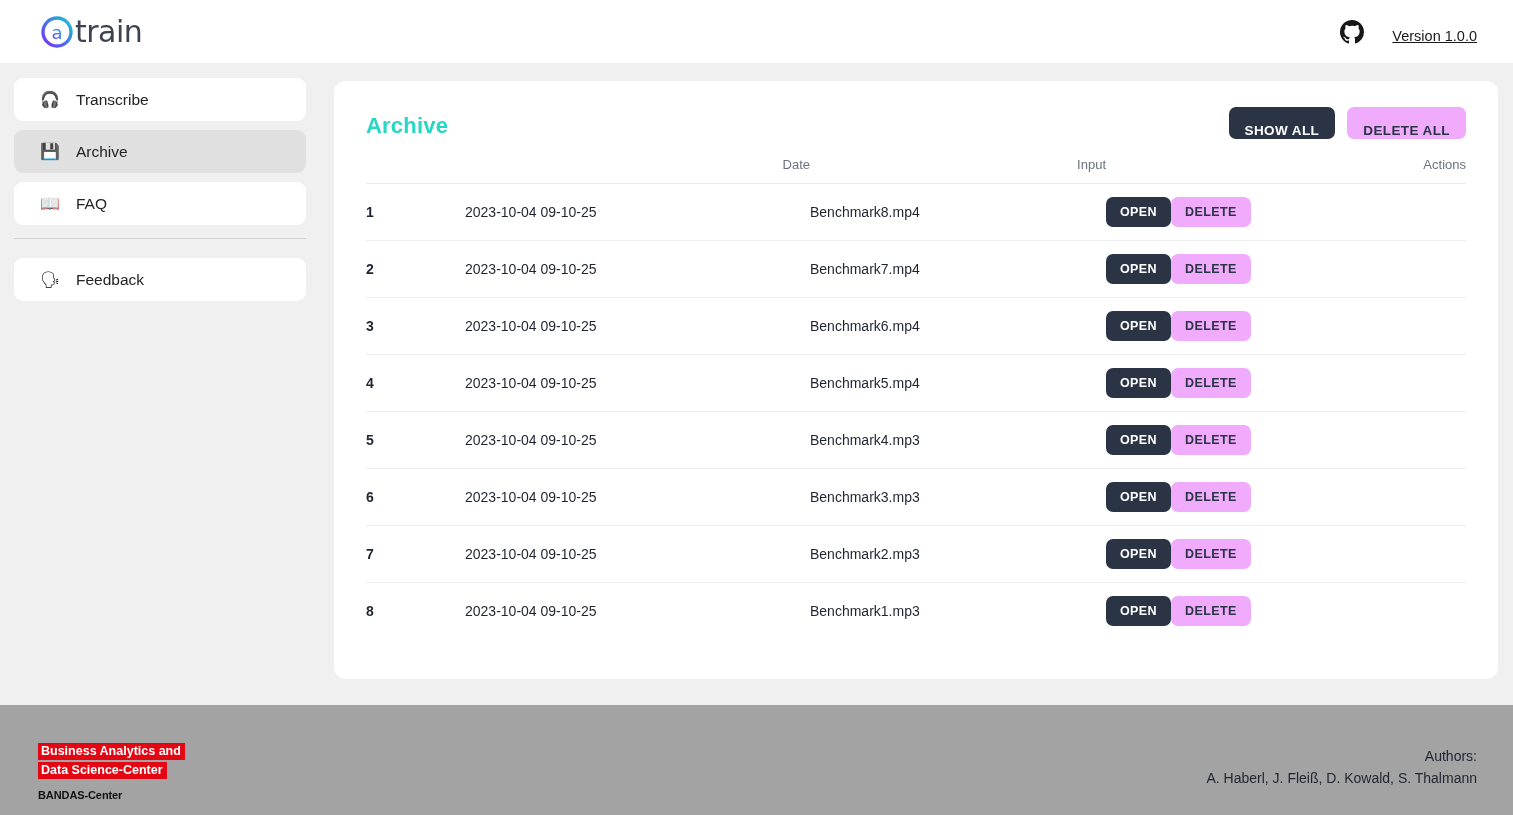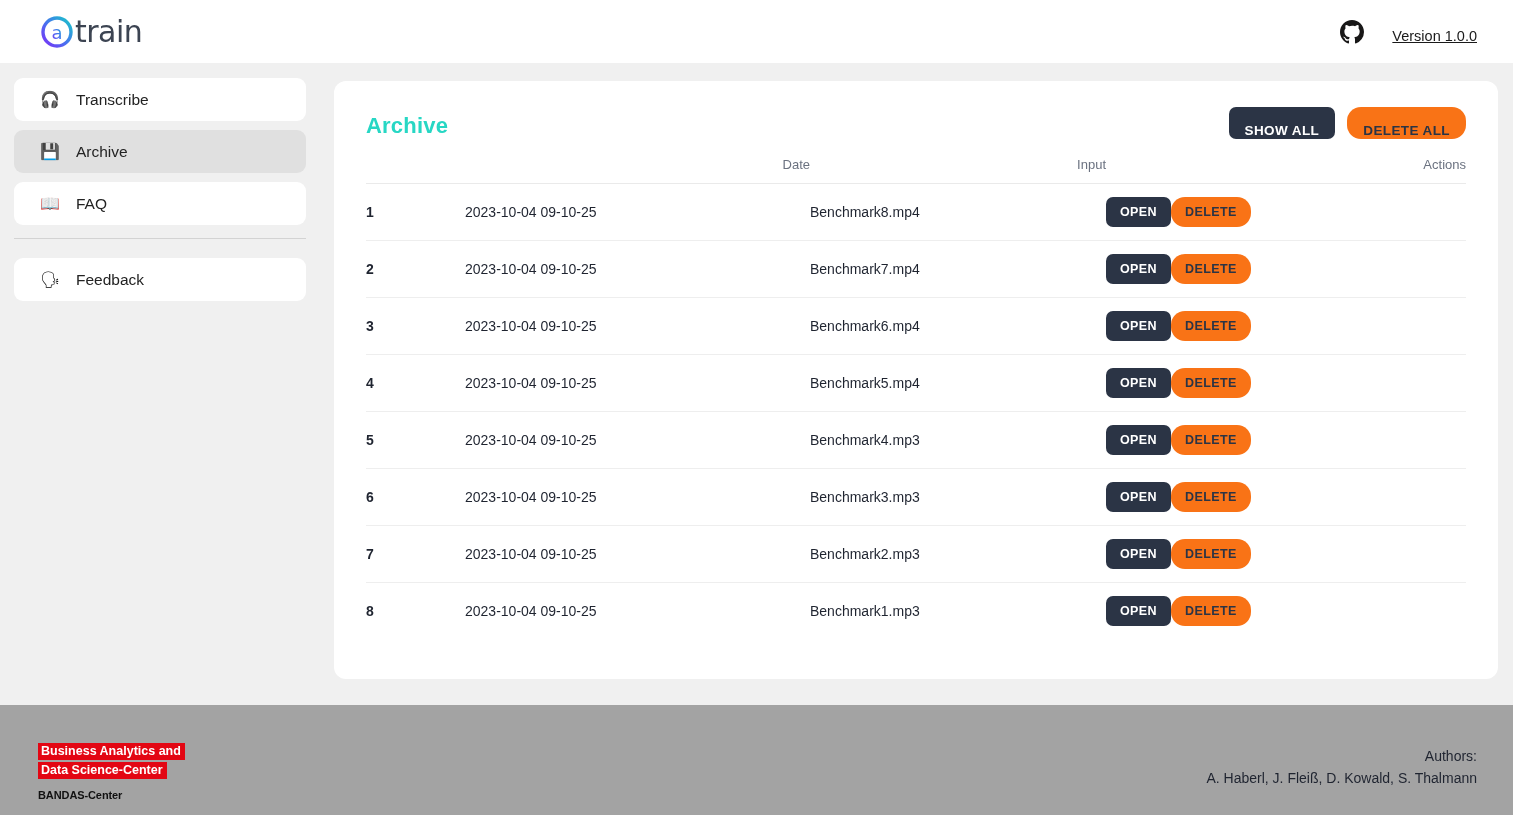--- a/index.html
+++ b/index.html
@@ -123,21 +123,21 @@
   .btn {
     border: none;
     border-radius: 7px;
     font-family: "Liberation Sans", sans-serif;
     font-weight: bold;
     letter-spacing: 0.4px;
     cursor: pointer;
   }
   .btn-lg { height: 32px; padding: 16px 16px; font-size: 13.5px; }
   .btn-dark { background: #2b3445; color: #ffffff; }
-  .btn-light { background: #f97316; color: #2b3445; border-radius: 14px; }
+  .btn-light { background: #f0abfc; color: #2b3445; }
 
   
   #archive-table {
     width: 100%;
     border-collapse: collapse;
     table-layout: fixed;
   }
   #archive-table th {
     text-align: right;
     font-size: 13px;

